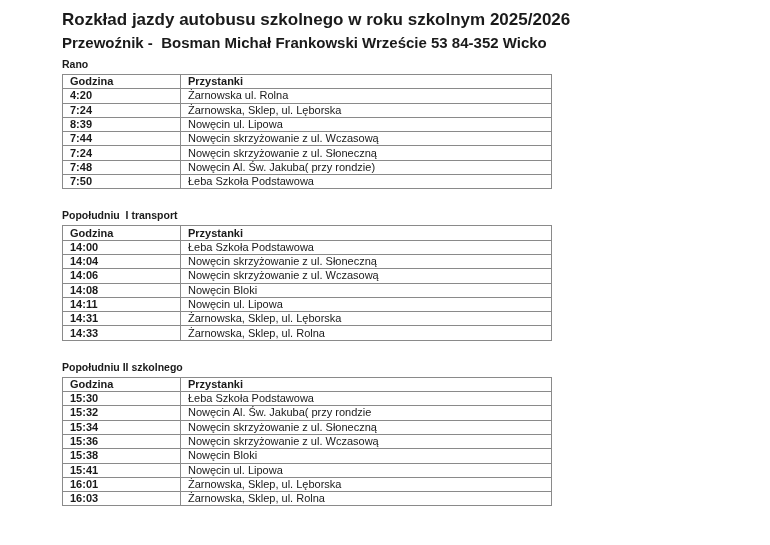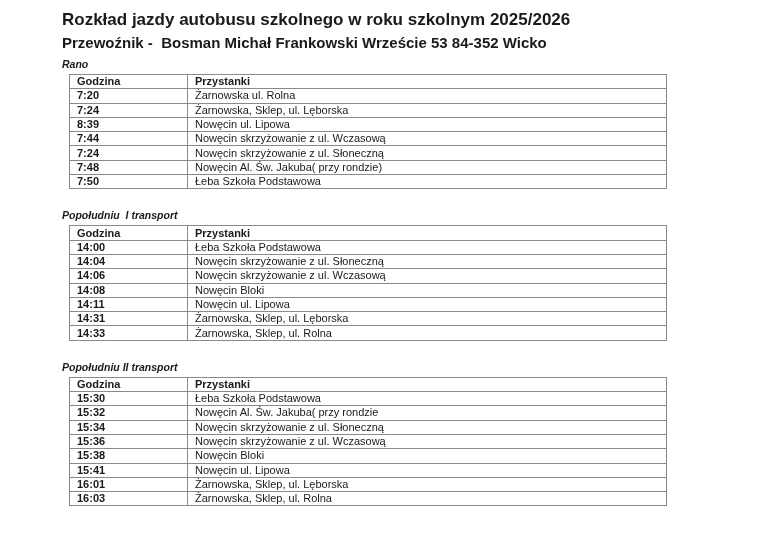--- a/index.html
+++ b/index.html
@@ -30,30 +30,28 @@
     line-height: 15px;
     margin: 8px 0 0 0;
     white-space: pre-wrap;
   }
   .sections .section-label {
     font-size: 10.5px;
     font-weight: bold;
     line-height: 12px;
     margin: 20px 0 4px 0;
     white-space: pre-wrap;
-    font-style: italic;
   }
   .sections .section-label:first-child {
     margin-top: 8px;
   }
   table.schedule {
     border-collapse: collapse;
-    width: 598px;
+    width: 490px;
     table-layout: fixed;
-    margin-left: 7px;
   }
   table.schedule th,
   table.schedule td {
     border: 1px solid #8a8a8a;
     font-size: 11px;
     line-height: 13px;
     height: 13.3px;
     padding: 0 4px 0 7px;
     text-align: left;
     vertical-align: middle;
@@ -82,21 +80,21 @@
         <colgroup>
           <col class="col-time">
           <col class="col-stops">
         </colgroup>
         <tbody>
           <tr>
             <th>Godzina</th>
             <th>Przystanki</th>
           </tr>
           <tr>
-            <td class="time">7:20</td>
+            <td class="time">4:20</td>
             <td class="stop">Żarnowska ul. Rolna</td>
           </tr>
           <tr>
             <td class="time">7:24</td>
             <td class="stop">Żarnowska, Sklep, ul. Lęborska</td>
           </tr>
           <tr>
             <td class="time">8:39</td>
             <td class="stop">Nowęcin ul. Lipowa</td>
           </tr>
@@ -152,21 +150,21 @@
           <tr>
             <td class="time">14:31</td>
             <td class="stop">Żarnowska, Sklep, ul. Lęborska</td>
           </tr>
           <tr>
             <td class="time">14:33</td>
             <td class="stop">Żarnowska, Sklep, ul. Rolna</td>
           </tr>
         </tbody>
       </table>
-      <div class="section-label">Popołudniu II transport</div>
+      <div class="section-label">Popołudniu II szkolnego</div>
       <table class="schedule">
         <colgroup>
           <col class="col-time">
           <col class="col-stops">
         </colgroup>
         <tbody>
           <tr>
             <th>Godzina</th>
             <th>Przystanki</th>
           </tr>

